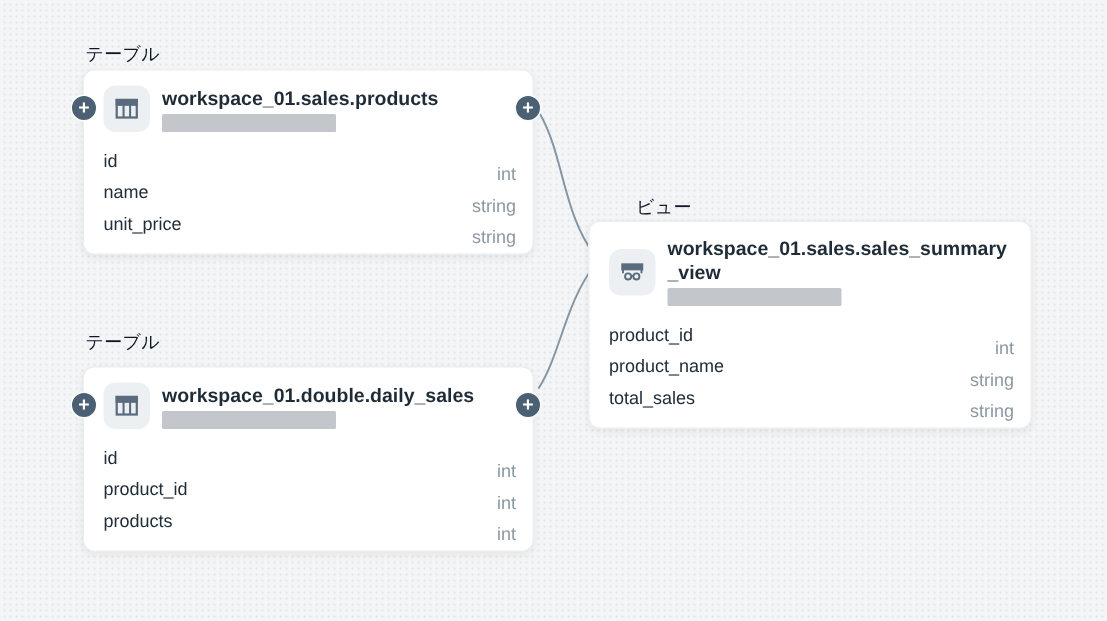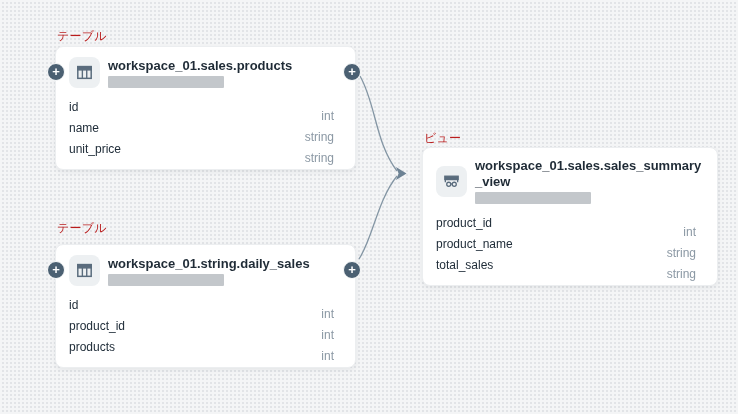--- a/index.html
+++ b/index.html
@@ -8,21 +8,21 @@
     font-family:"Liberation Sans","DejaVu Sans",sans-serif;
     background-color:#f4f5f6;
     background-image:radial-gradient(circle,#e2e4e7 0.9px,rgba(0,0,0,0) 1px);
     background-size:4px 4px;
     background-position:1px 1px;
   }
   .canvas{position:absolute;inset:0;}
   svg.edges{position:absolute;left:0;top:0;z-index:1;pointer-events:none;}
   .node-label{
     position:absolute;z-index:2;
-    font-size:12px;line-height:14px;color:#b91c1c;letter-spacing:0.2px;
+    font-size:12px;line-height:14px;color:#0f172a;letter-spacing:0.2px;
   }
   .card{
     position:absolute;z-index:2;width:301px;box-sizing:border-box;
     background:#ffffff;border:1px solid #eceef0;border-radius:8px;
     box-shadow:0 2px 5px rgba(30,45,60,0.07);
   }
   .card.view-card{width:296px;}
   .card-header{
     display:flex;align-items:center;gap:8px;
     padding:10px 12px 0 13px;
@@ -33,41 +33,41 @@
   }
   .title-block{flex:1;min-width:0;}
   .node-title{
     font-size:13px;font-weight:bold;line-height:16px;color:#1f2b36;
     overflow-wrap:anywhere;word-break:break-all;
   }
   .skeleton{
     width:116px;height:12px;margin-top:2px;border-radius:1px;
     background:#c3c7cb;
   }
-  .card-rows{padding:8px 21px 10px 13px;}
+  .card-rows{padding:8px 11px 10px 13px;}
   .row{height:21px;display:flex;justify-content:space-between;align-items:center;}
   .col-name{font-size:12px;color:#212e3a;}
   .col-type{font-size:12px;color:#8b98a4;margin-top:19px;}
   .plus-btn{
     position:absolute;z-index:3;width:18px;height:18px;box-sizing:border-box;
     border-radius:50%;background:#4b6072;border:1.5px solid #fbfcfc;
     color:#ffffff;display:flex;align-items:center;justify-content:center;
     font-size:13px;line-height:13px;font-weight:bold;cursor:pointer;
     padding:0;
   }
   .plus-btn span{position:relative;top:-0.5px;}
   .plus-left{left:-9px;top:16px;}
   .plus-right{right:-6px;top:16px;}
   
   #label-products{left:57px;top:29px;}
   #card-products{left:55px;top:46px;}
   #label-daily{left:57px;top:221px;}
   #card-daily{left:55px;top:244px;}
   #label-view{left:424px;top:131px;}
-  #card-view{left:422px;top:147px;}
+  #card-view{left:392px;top:147px;}
 </style>
 </head>
 <body>
 
 <div class="canvas">
 
   <svg class="edges" width="738" height="414" viewBox="0 0 738 414">
     <path d="M 360 76 C 376 104, 375 142, 397 171" fill="none" stroke="#8496a4" stroke-width="1.3"></path>
     <path d="M 359 259 C 373 238, 377 201, 397 176" fill="none" stroke="#8496a4" stroke-width="1.3"></path>
     <path d="M 396 167 L 406.5 173.5 L 396 180 L 398.6 173.5 Z" fill="#6d8294" stroke="none"></path>
@@ -122,21 +122,21 @@
     <div class="card-header">
       <div class="icon-box">
         <svg width="17" height="17" viewBox="0 0 16 16">
           <rect x="1.7" y="2.5" width="12.6" height="11" fill="none" stroke="#5a6c7d" stroke-width="1.4"></rect>
           <rect x="1.7" y="2.5" width="12.6" height="3" fill="#5a6c7d" stroke="#5a6c7d" stroke-width="1.4"></rect>
           <line x1="6" y1="5.5" x2="6" y2="13.5" stroke="#5a6c7d" stroke-width="1.3"></line>
           <line x1="10.1" y1="5.5" x2="10.1" y2="13.5" stroke="#5a6c7d" stroke-width="1.3"></line>
         </svg>
       </div>
       <div class="title-block">
-        <div class="node-title">workspace_01.string.daily_sales</div>
+        <div class="node-title">workspace_01.double.daily_sales</div>
         <div class="skeleton"></div>
       </div>
     </div>
     <div class="card-rows">
       <div class="row">
         <span class="col-name">id</span>
         <span class="col-type">int</span>
       </div>
       <div class="row">
         <span class="col-name">product_id</span>

